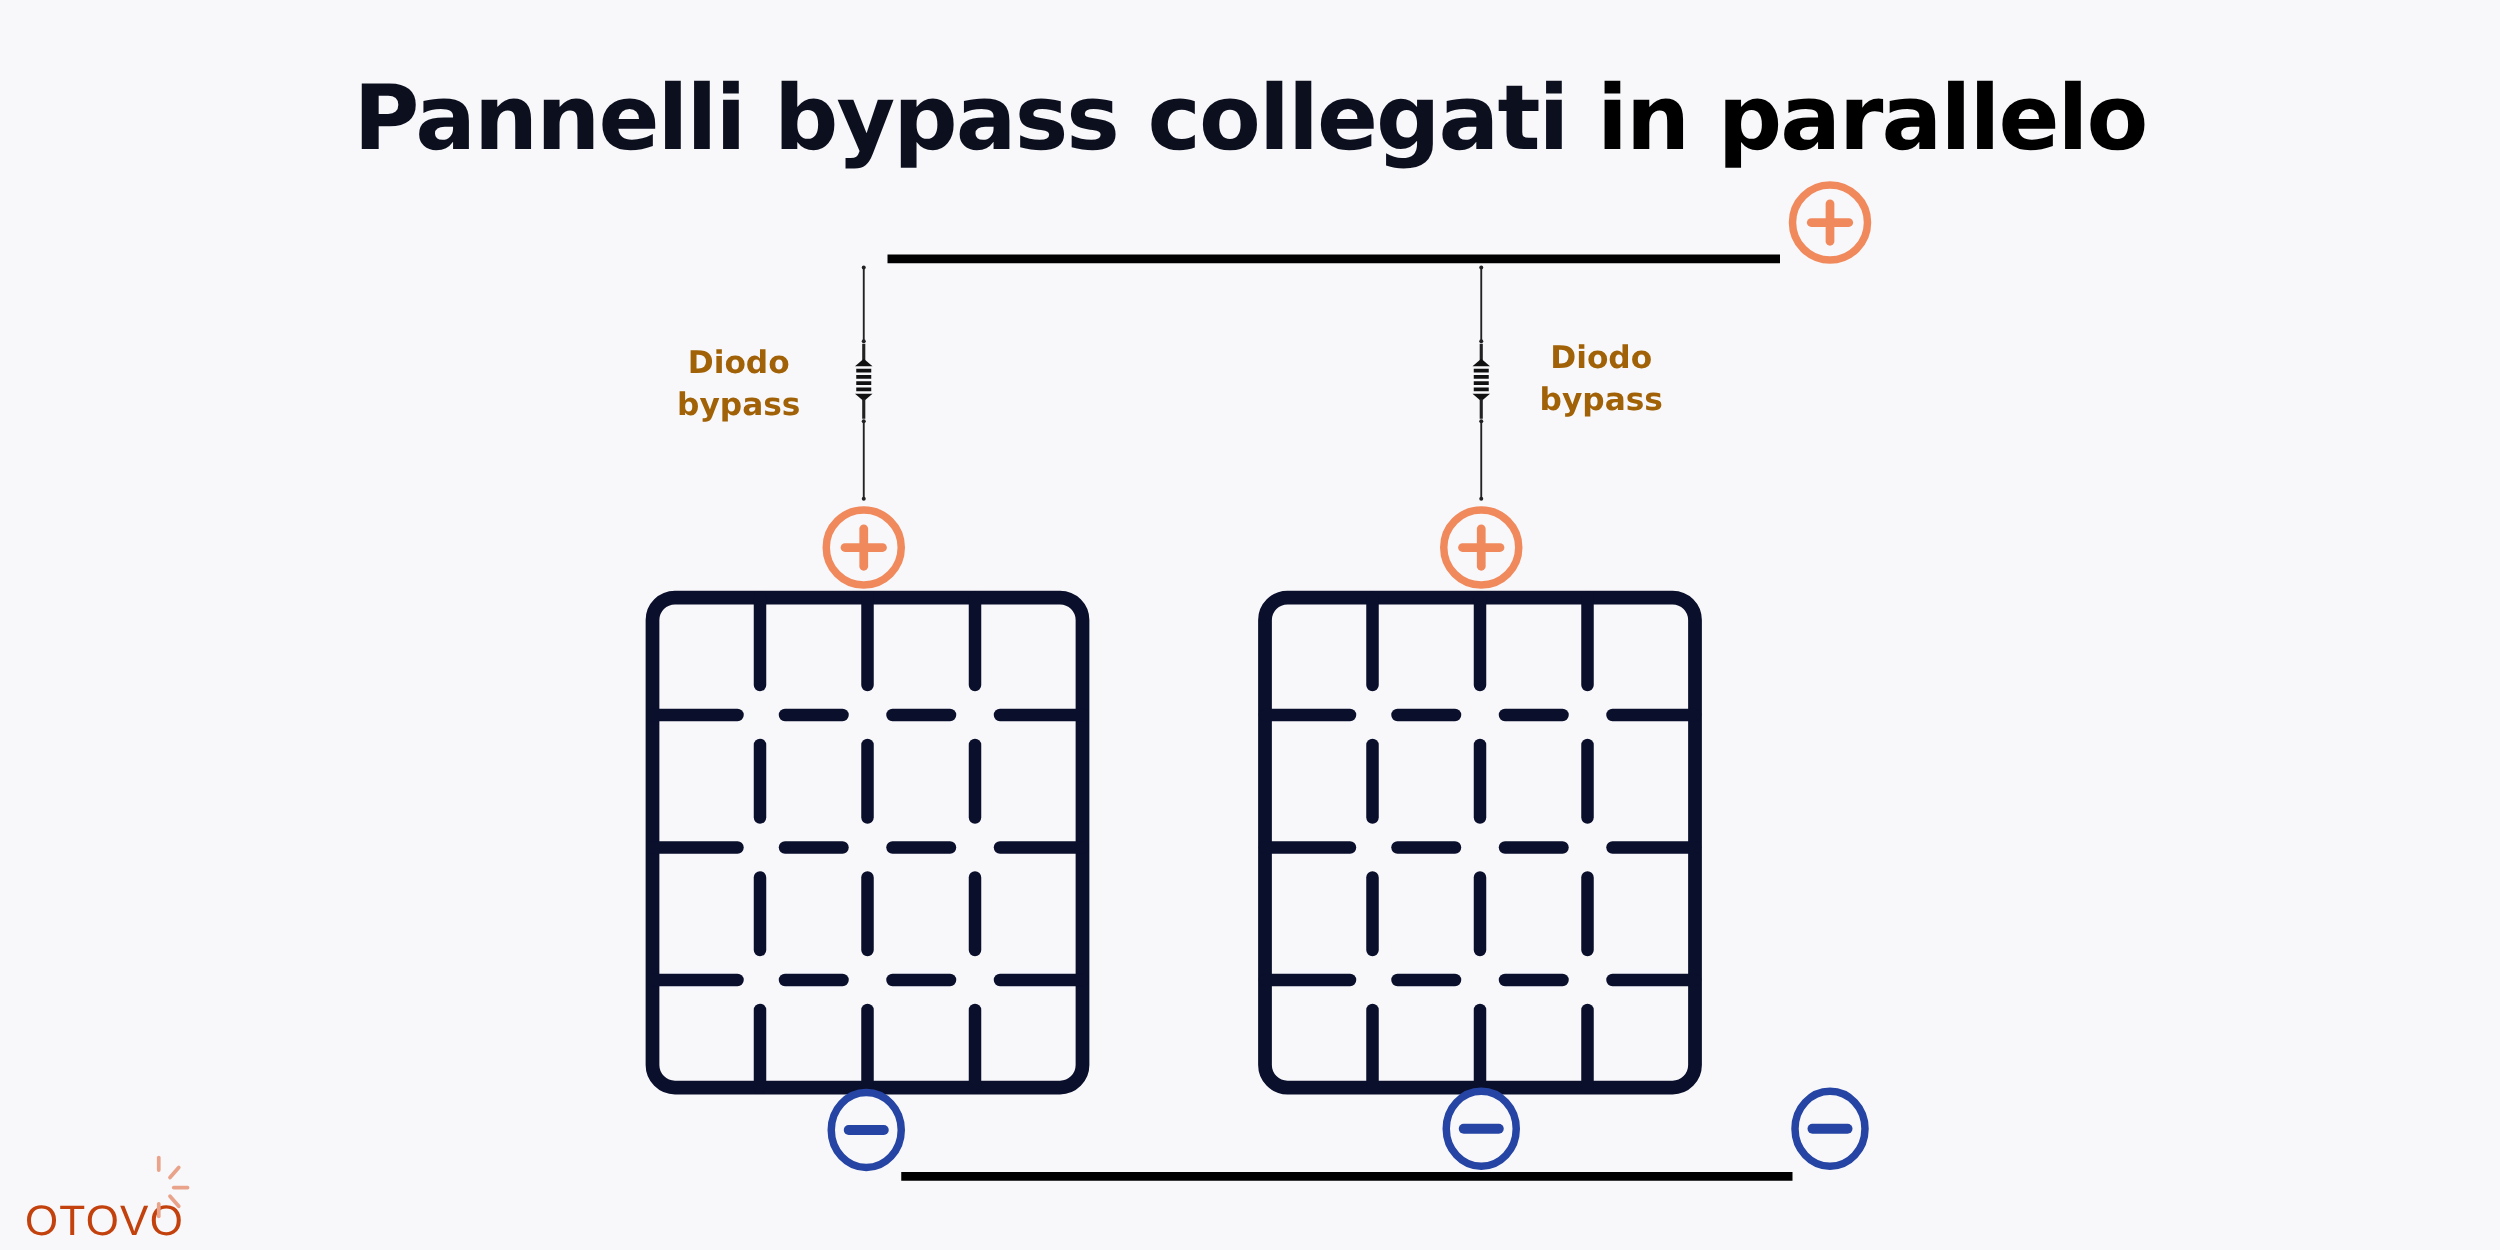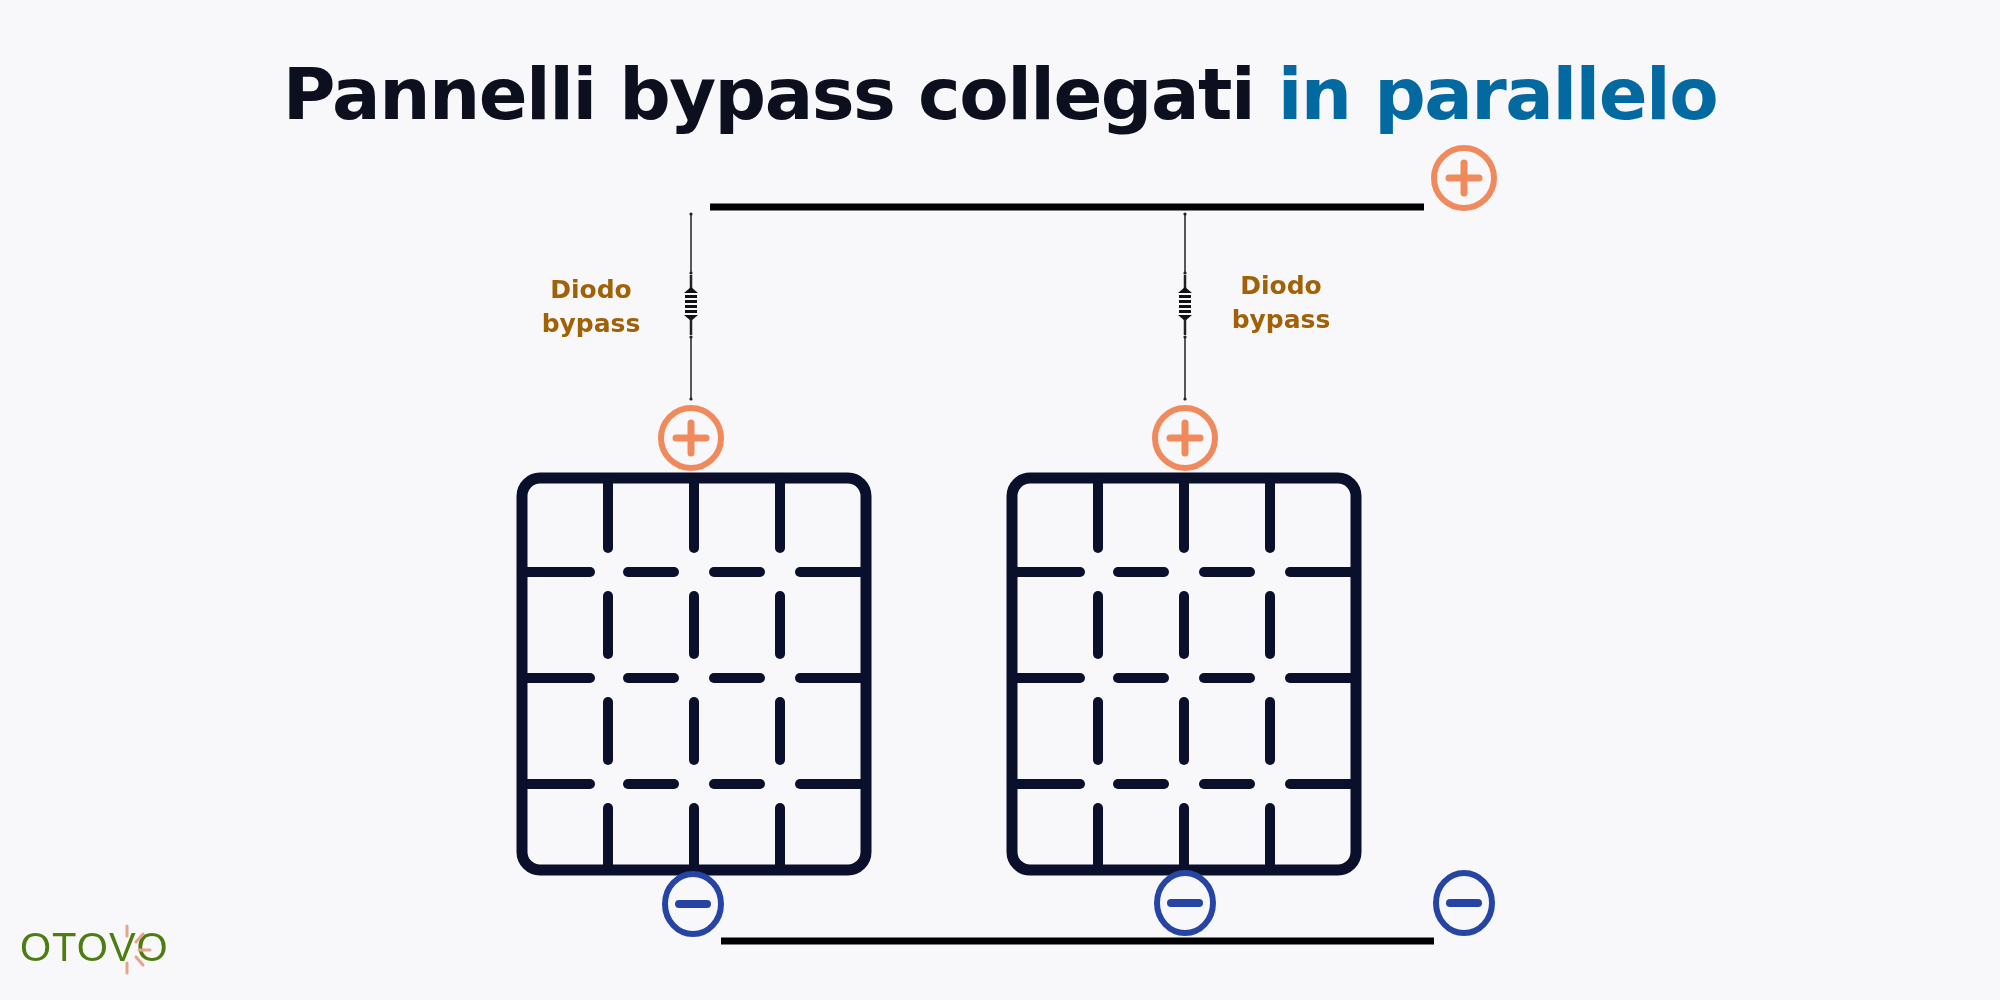--- a/index.html
+++ b/index.html
@@ -14,37 +14,37 @@
       position: absolute;
       left: 0; width: 2000px;
       top: 52px;
       text-align: center;
       font-size: 72px;
       font-weight: bold;
       letter-spacing: -1.5px;
       color: #0c0f1e;
       white-space: nowrap;
     }
-    .title .accent { color: #0369a1; }
+    .title .accent { color: #000000; }
     svg.diagram { position: absolute; left: 0; top: 0; }
     .label {
       position: absolute;
       font-size: 25px;
       font-weight: bold;
       color: #a16207;
       line-height: 34px;
       text-align: center;
       width: 130px;
     }
     .logo {
       position: absolute;
-      left: 20px; top: 930px;
+      left: 20px; top: 960px;
       font-family: "Liberation Sans", sans-serif;
-      font-size: 40px;
-      color: #4d7c0f;
+      font-size: 34px;
+      color: #c2410c;
       letter-spacing: 1px;
       line-height: 34px;
     }
     .logo-rays { position: absolute; left: 120px; top: 923px; }
   </style>
 </head>
 <body>
 
 <div class="title">
   <span>Pannelli bypass collegati</span>

